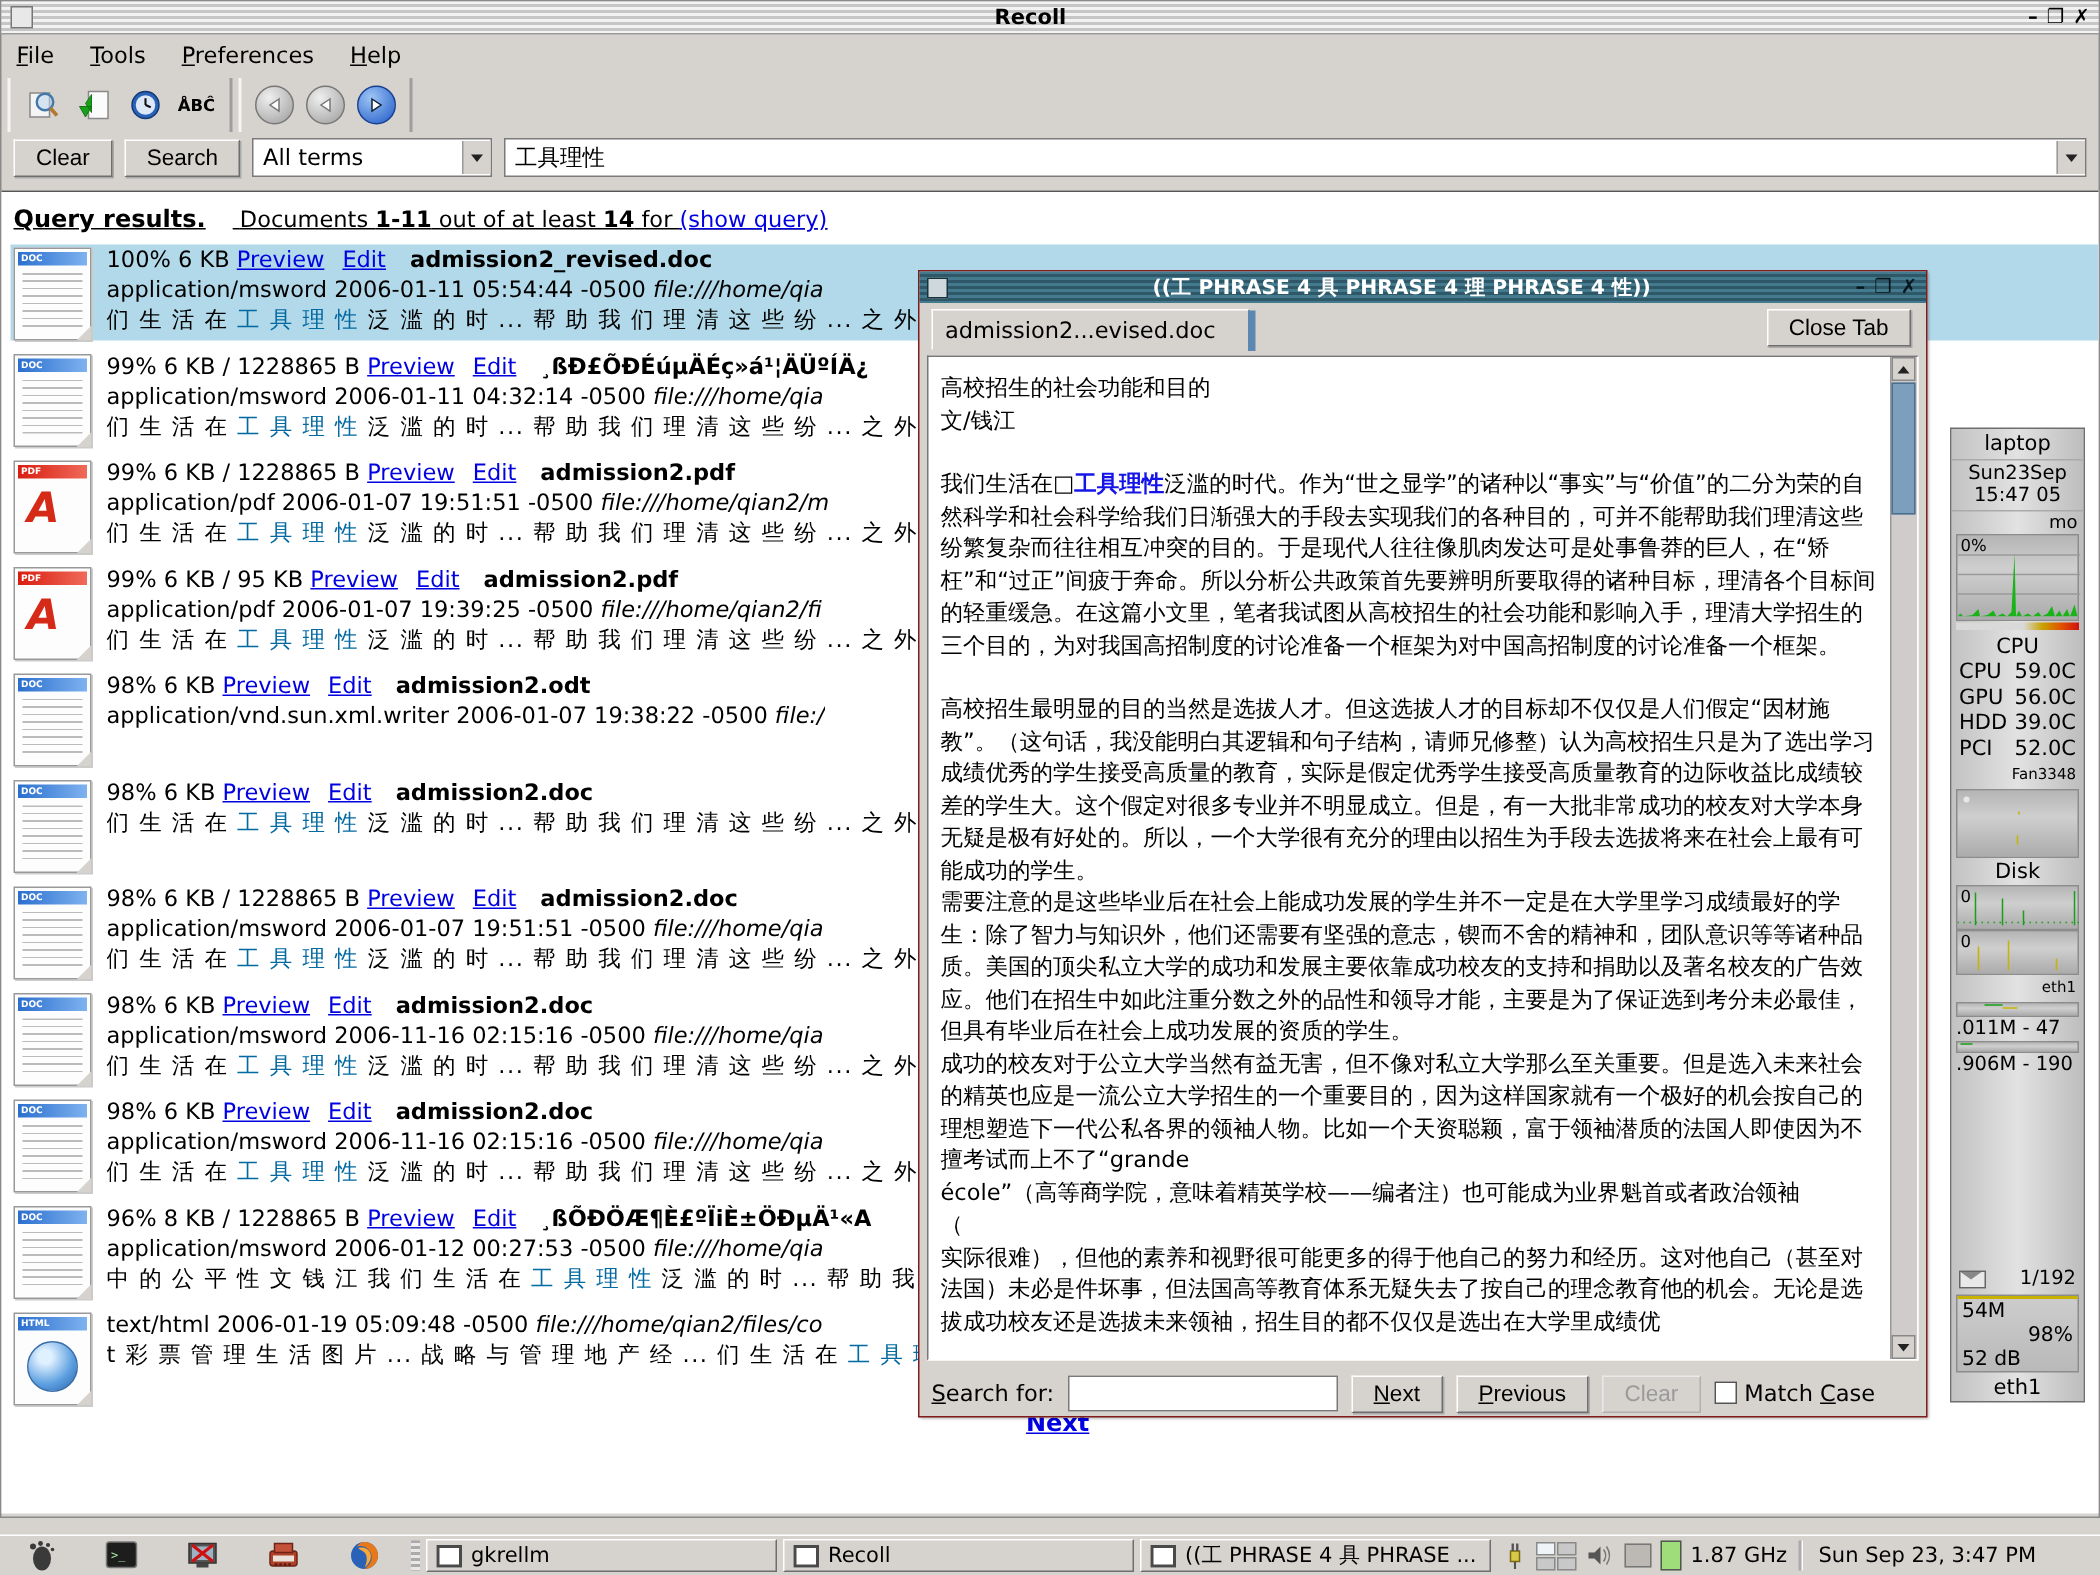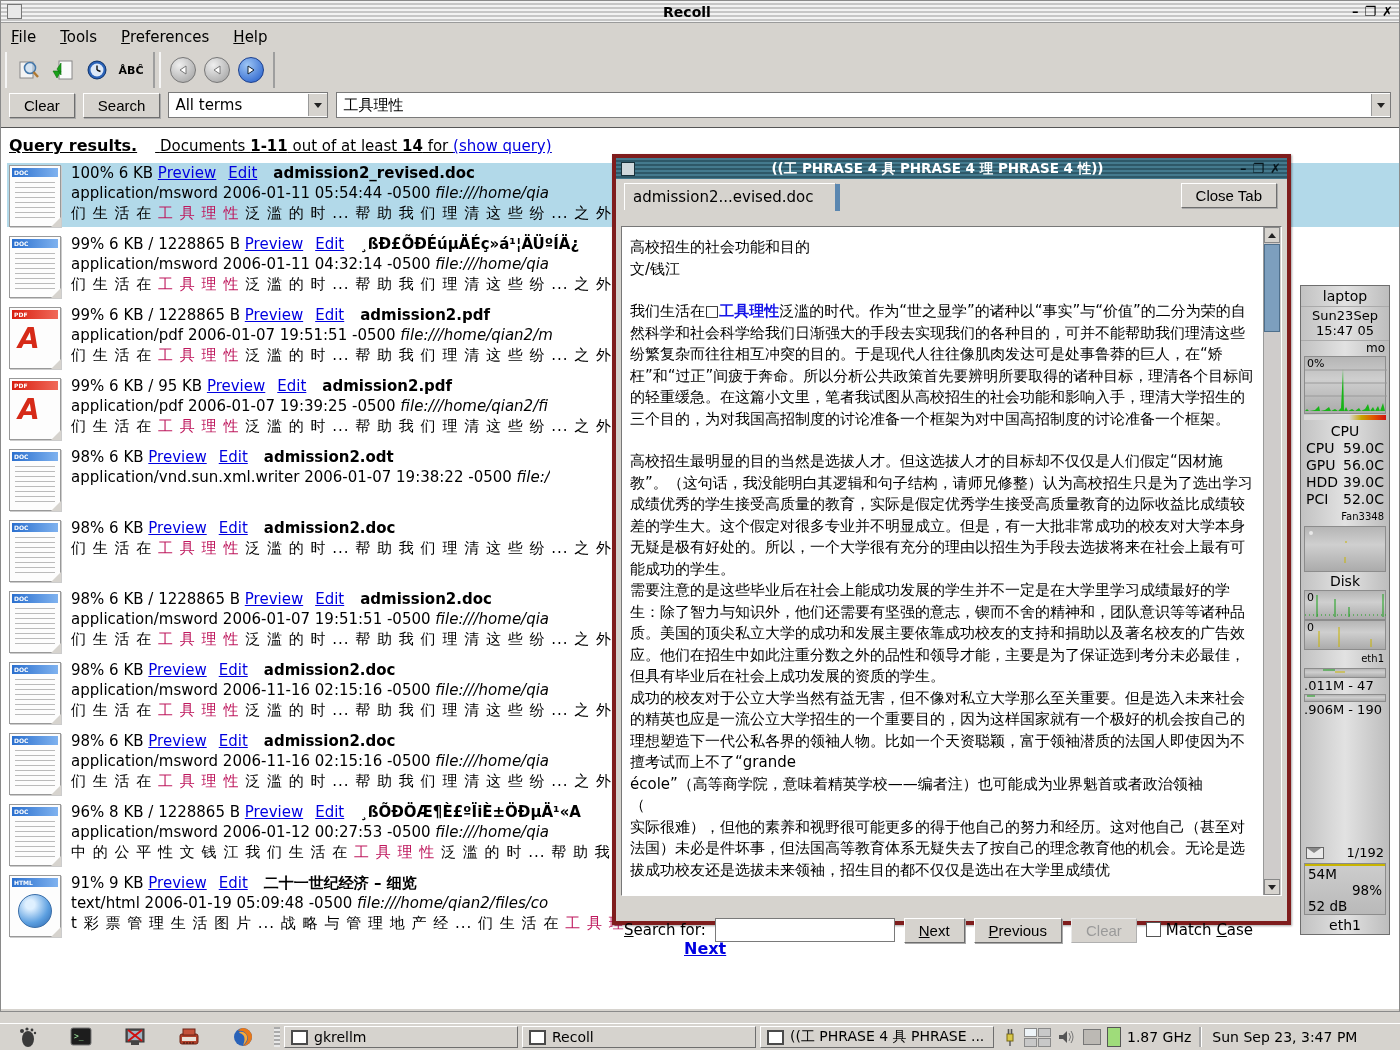--- a/index.html
+++ b/index.html
@@ -56,38 +56,38 @@
   .fi .lines{position:absolute;left:5px;right:5px;top:16px;height:36px;
              background:repeating-linear-gradient(180deg,#bbb 0 1px,transparent 1px 5px);}
   .fi .corner{position:absolute;right:-1px;bottom:-1px;width:0;height:0;
               border-left:10px solid transparent;border-bottom:10px solid #d6d3ce;}
   .fi.pdf .glyph{position:absolute;left:8px;top:14px;font-size:28px;color:#d62a18;font-weight:bold;font-style:italic;}
   .fi.html .globe{position:absolute;left:8px;top:18px;width:32px;height:32px;border-radius:50%;
       background:radial-gradient(circle at 35% 30%,#dff0ff 15%,#5c9fe0 60%,#2a62a8);border:1px solid #3a6ea8;}
   .rl{font-size:15px;line-height:20px;white-space:nowrap;overflow:hidden;}
   .meta{color:#000;}
   .url{font-style:italic;}
-  .sn-hl{color:#be185d;}
+  .sn-hl{color:#0369a1;}
   .cjk{letter-spacing:1px;}
   .next-link{left:683px;top:938px;font-size:16px;font-weight:bold;}
   
-  .pv{left:612px;top:154px;width:671px;height:763px;background:#d6d3ce;border:4px solid #7f1d1d;
+  .pv{left:612px;top:180px;width:671px;height:763px;background:#d6d3ce;border:1px solid #7f1d1d;
       box-shadow:1px 1px 2px rgba(0,0,0,.35);}
   .pv-tb{height:21px;background:repeating-linear-gradient(180deg,#447a8e 0 2px,#2e5868 2px 4px);
          display:flex;align-items:center;}
   .pv-tb .ticon{width:12px;height:12px;background:#cfd8dc;border:1px solid #18323c;margin-left:5px;}
   .pv-tb .ttext{flex:1;text-align:center;font-weight:bold;font-size:13.5px;color:#fff;}
   .pv-tb .winbtns{color:#07161c;}
   .pv-tabs{height:31px;position:relative;}
   .pv-tab{position:absolute;left:8px;bottom:0;width:212px;height:27px;background:#d6d3ce;
           border-top:1px solid #fff;border-left:1px solid #fff;border-right:1px solid #6e6e6e;
           font-size:15px;display:flex;align-items:center;padding-left:8px;box-sizing:border-box;}
   .pv-tab .tabaccent{position:absolute;right:-5px;top:0;width:5px;height:27px;background:#5b87b0;}
   .closetab{position:absolute;right:10px;bottom:2px;}
-  .pv-text{margin:16px 5px;height:668px;background:#fff;border-top:1px solid #777;border-left:1px solid #777;
+  .pv-text{margin:4px 5px;height:668px;background:#fff;border-top:1px solid #777;border-left:1px solid #777;
            border-bottom:1px solid #fff;border-right:1px solid #fff;position:relative;overflow:hidden;}
   .pv-inner{position:absolute;left:0;top:0;right:17px;bottom:0;padding:10px 8px;overflow:hidden;
             font-size:15px;line-height:21.5px;}
   .pv-inner p{margin:0;}
   .pv-gap{height:21px;}
   .pv-hl{color:#1414e8;font-weight:bold;}
   .sbar{position:absolute;right:0;top:0;bottom:0;width:17px;background:#cfcccb;border-left:1px solid #999;}
   .sbtn{position:absolute;left:0;width:16px;height:16px;background:#d6d3ce;border:1px solid #888;
         box-sizing:border-box;display:flex;align-items:center;justify-content:center;}
   .sbtn.up{top:0;} .sbtn.down{bottom:0;}
@@ -353,21 +353,20 @@
             <div class="rl cjk"><span>中 的 公 平 性 文 钱 江 我 们 生 活 在 </span><span class="sn-hl">工 具 理 性</span><span> 泛 滥 的 时 ... 帮 助 我 们</span></div>
           </div>
         </div>
         <div class="row">
           <div class="fi html">
             <div class="bar">HTML</div>
             <div class="globe"></div>
             <div class="corner"></div>
           </div>
           <div style="min-width: 0px;">
-            <div class="rl"><span>91% 9 KB </span><a class="lnk">Preview</a><a class="lnk" style="margin-left: 12px;">Edit</a><span class="b" style="margin-left: 16px;">二十一世纪经济 – 细览</span></div>
             <div class="rl"><span class="meta">text/html  2006-01-19 05:09:48 -0500   </span><span class="url">file:///home/qian2/files/co</span></div>
             <div class="rl cjk"><span>t 彩 票 管 理 生 活 图 片 ... 战 略 与 管 理 地 产 经 ... 们 生 活 在 </span><span class="sn-hl">工 具 理</span><span></span></div>
           </div>
         </div>
       </div>
   </div>
 
   <a class="abs lnk next-link">Next</a>
 </div>
 

